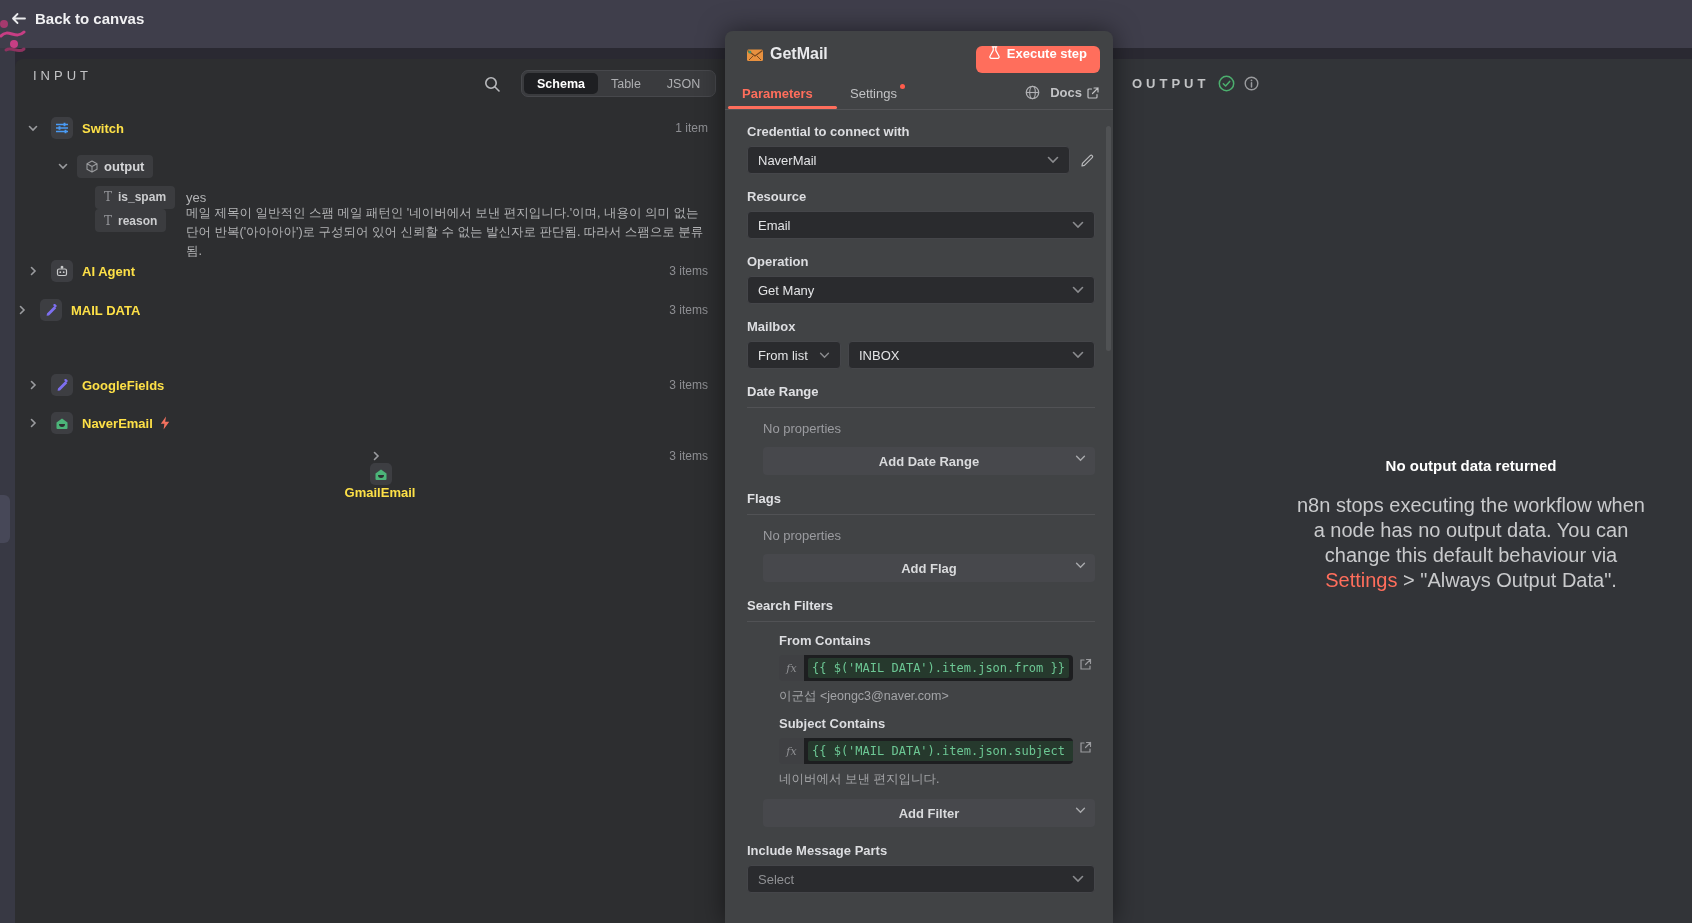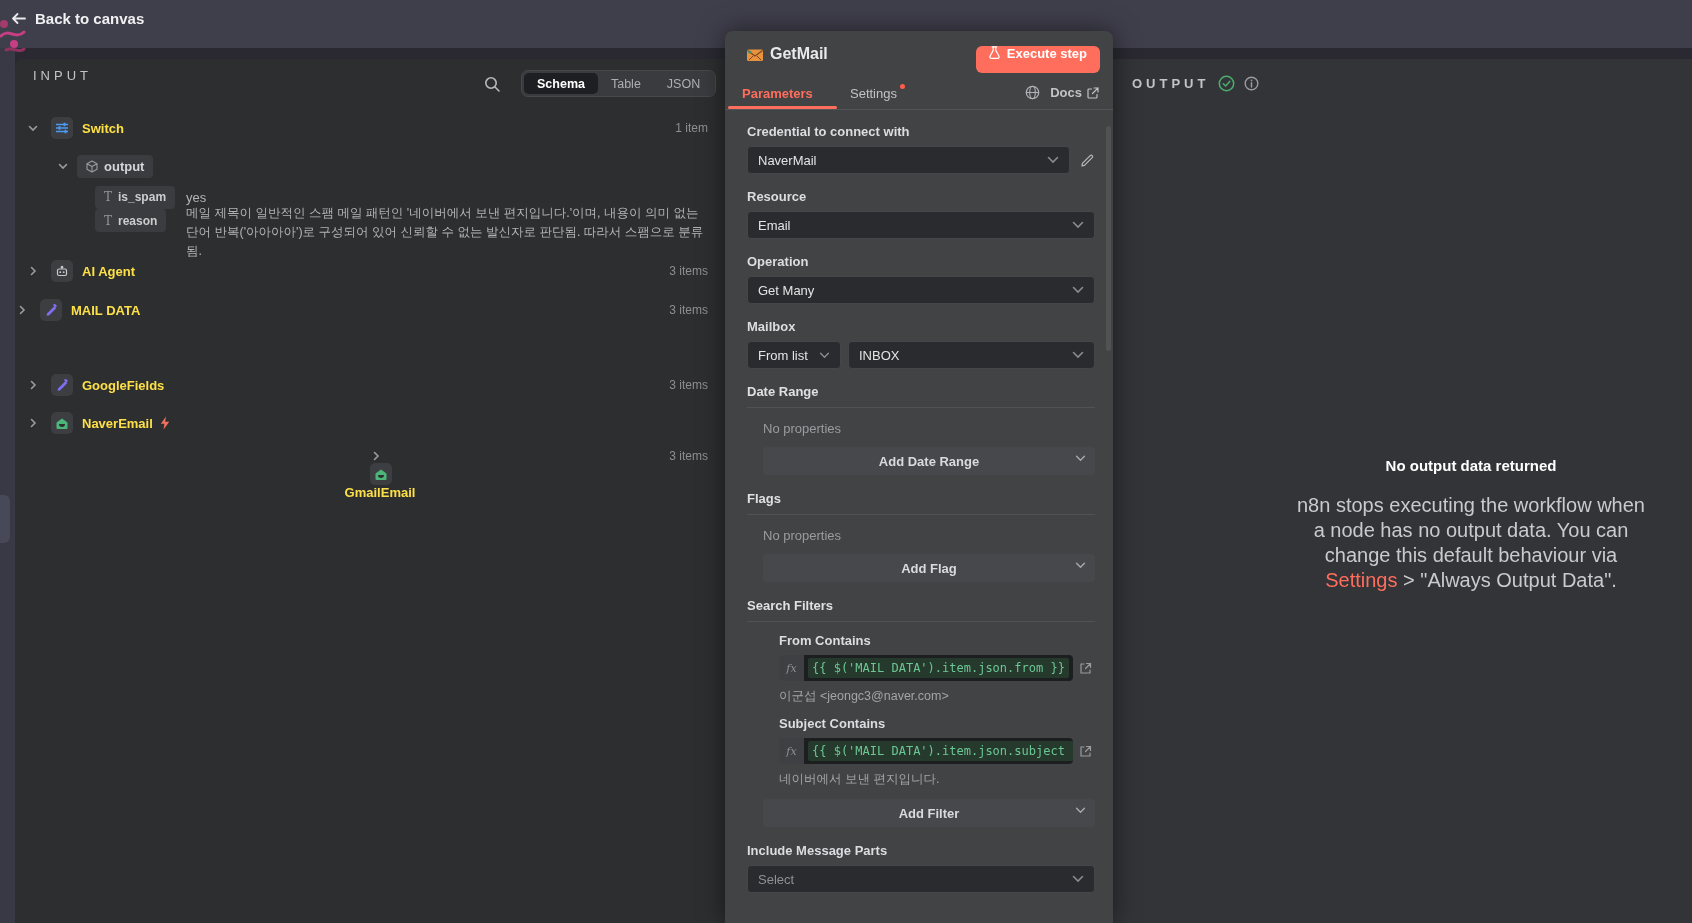--- a/index.html
+++ b/index.html
@@ -73,21 +73,21 @@
 
   .section-head { font-size:13px; font-weight:bold; color:#dfe0e3; margin-top:2px; }
   .section-hr { border:none; border-top:1px solid #515255; margin:8px 0 0 0; }
   .section-body { padding-left:16px; }
   .noprops { font-size:13px; color:#9b9ca0; margin:13px 0 0 0; }
   .add-btn { position:relative; height:28px; background:#47484c; border-radius:4px; margin:11px 0 16px 0; display:flex; align-items:center; justify-content:center; font-size:13px; font-weight:bold; color:#d9dadc; cursor:pointer; }
   .add-btn svg { position:absolute; right:9px; top:8px; }
 
   .sf-fields { padding-left:16px; }
   .sublabel { font-size:13px; font-weight:bold; color:#dcdde0; margin:11px 0 7px 0; }
-  .expr-row { display:flex; align-items:center; }
+  .expr-row { display:flex; align-items:flex-start; }
   .fx-box { width:25px; height:26px; background:#3f4043; border-radius:4px 0 0 4px; display:flex; align-items:center; justify-content:center; font-style:italic; font-size:11px; color:#909194; font-family:"DejaVu Serif",serif; flex:none; }
   .expr-code { flex:1; height:26px; background:#1d1e20; border-radius:0 4px 4px 0; overflow:hidden; display:flex; align-items:center; padding-left:4px; white-space:nowrap; cursor:text; }
   .expr-code span { font-family:"DejaVu Sans Mono","Liberation Mono",monospace; font-size:12px; color:#6cc794; background:#26392d; padding:3px 4px; border-radius:2px; }
   .popout { width:16px; height:18px; margin-left:6px; flex:none; cursor:pointer; display:flex; align-items:center; }
   .expr-result { font-size:12.5px; color:#a3a4a7; margin:7px 0 4px 0; }
 
   
   .output-panel { position:absolute; left:1113px; top:59px; width:579px; height:864px; background:#323438; z-index:2; }
   .out-head { position:absolute; left:19px; top:16px; display:flex; align-items:center; gap:9px; }
   .out-title { font-size:13px; letter-spacing:4px; color:#c3c4c6; font-weight:bold; }

